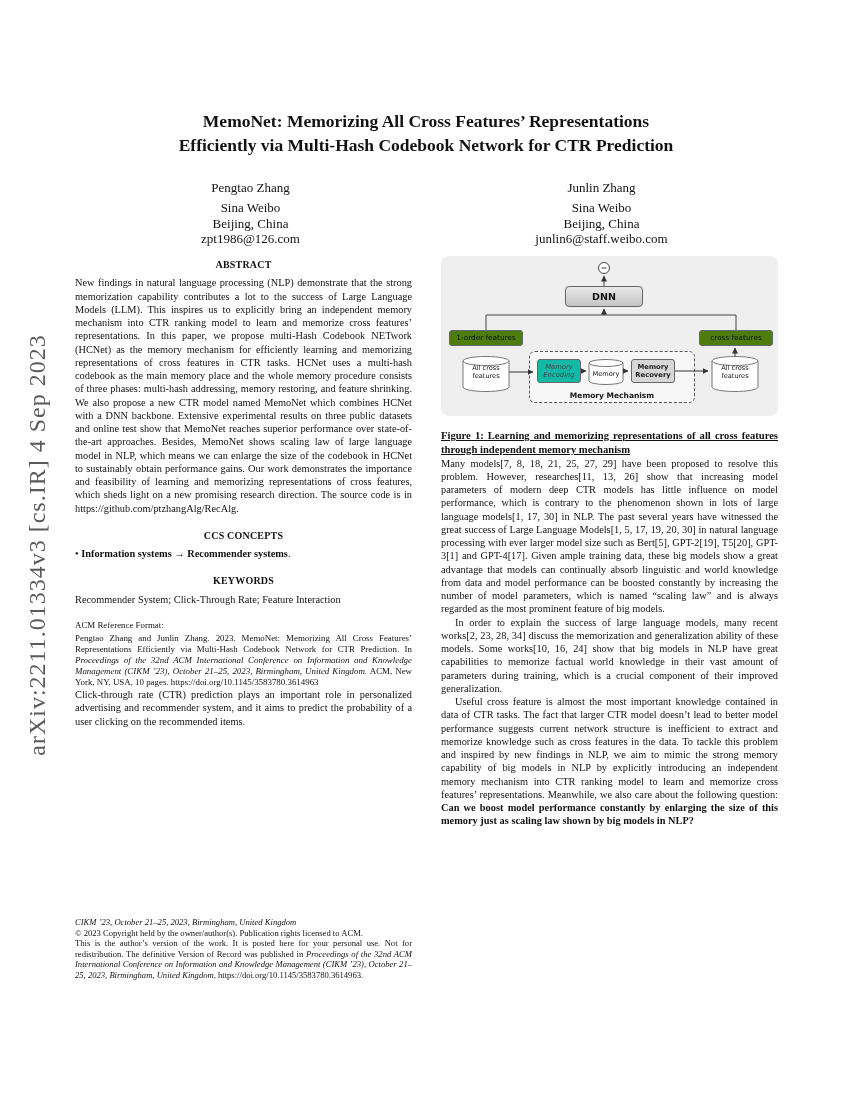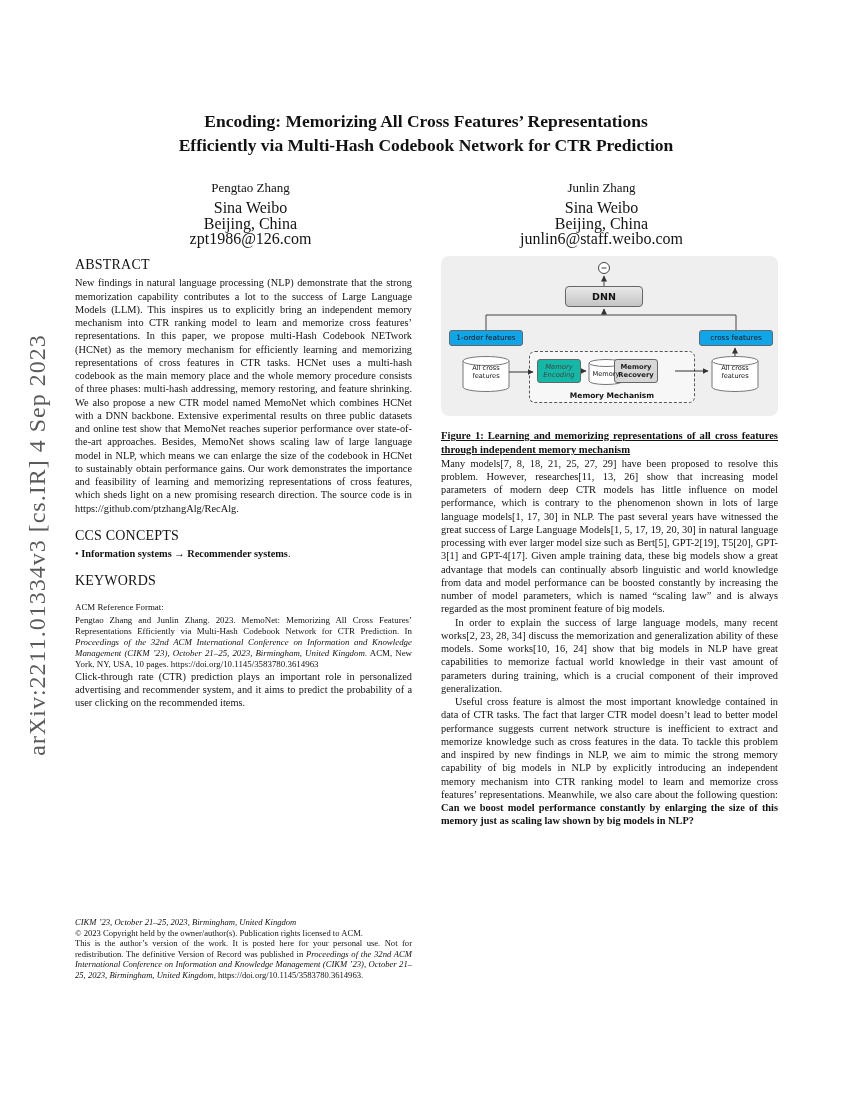--- a/index.html
+++ b/index.html
@@ -25,33 +25,33 @@
 
   
   .title {
     position:absolute; top:110px; left:75px; width:702px;
     text-align:center; font-size:17.5px; font-weight:bold; line-height:23.5px;
   }
   .title span { display:block; }
   .authors { position:absolute; top:180px; left:75px; width:702px; display:flex;font-family:Liberation Serif, serif; }
   .author { flex:1; text-align:center; }
   .author-name { font-size:13px; margin-bottom:4px; }
-  .author-line { font-size:16px; line-height:15.5px; }
+  .author-line { font-size:13px; line-height:15.5px; }
 
   
   .col {
     position:absolute; width:337px;
     font-size:10.35px; line-height:13.25px;
     text-align:justify; hyphens:auto;
   }
   .col-left  { left:75px;  top:258px; height:655px; overflow:hidden; }
   .col-right { left:441px; top:256px; height:740px; overflow:hidden; }
 
   h2.sec {
-    font-size:14px; font-weight:normal; text-align:left;
+    font-size:10px; font-weight:bold; text-align:center;
     margin:14px 0 5px 0; letter-spacing:0.2px;
   }
   h2.sec.first { margin-top:0; }
   h2.sec.intro { margin-top:26px; }
   .sec-num { display:inline-block; min-width:16px; }
   p.para { margin:0; }
   p.indent { text-indent:14px; }
   .ref-heading { font-size:8.9px; font-weight:normal; text-align:left; margin-top:13px; margin-bottom:1px; }
   .ref-text { font-size:8.9px; line-height:11px; }
   .link { color:inherit; text-decoration:none; }
@@ -66,33 +66,33 @@
   
   .fig { display:block; }
   .fig-panel { position:relative; width:337px; height:160px; background:#efefef; border-radius:8px; }
   .fig-svg { position:absolute; left:0; top:0; z-index:2; }
   .fig-dashed {
     position:absolute; left:88px; top:95px; width:166px; height:52px;
     background:#f7f7f7; border:1px dashed #555; border-radius:6px; z-index:1;
   }
   .fig-box {
     position:absolute; z-index:3;
-    background:#0ea5e9; border:1px solid #666; border-radius:3px;
+    background:#4d7c0f; border:1px solid #666; border-radius:3px;
     font-family:"DejaVu Sans", sans-serif; font-size:7.3px;
     display:flex; align-items:center; justify-content:center; text-align:center;
   }
   .fig-box.dnn {
     left:124px; top:30px; width:78px; height:21px;
     background:linear-gradient(#e9e9e9,#c4c4c4); border-radius:4px;
     font-weight:bold; font-size:9.5px;
   }
   .fig-box.first-order { left:8px;   top:74px; width:74px; height:16px; }
   .fig-box.cross       { left:258px; top:74px; width:74px; height:16px; }
   .fig-box.enc { left:96px;  top:103px; width:44px; height:24px; background:#14b8a6; font-size:6.8px; font-style:italic; color:#444; line-height:8px; }
-  .fig-box.rec { left:173px; top:103px; width:44px; height:24px; background:#d7d7d7; font-size:6.8px; font-weight:bold; color:#222; line-height:8px; }
+  .fig-box.rec { left:190px; top:103px; width:44px; height:24px; background:#d7d7d7; font-size:6.8px; font-weight:bold; color:#222; line-height:8px; }
   .fig-label {
     position:absolute; z-index:4; text-align:center;
     font-family:"DejaVu Sans", sans-serif;
   }
   .fig-label.mech { left:88px; top:133px; width:166px; font-size:7.5px; font-weight:bold; }
   .fig-label.cyl-left  { left:22px;  top:109px; width:46px; font-size:6.6px; line-height:7.6px; }
   .fig-label.cyl-right { left:271px; top:109px; width:46px; font-size:6.6px; line-height:7.6px; }
   .fig-label.mem { left:148px; top:112px; width:34px; font-size:6.6px; }
 
   .caption {
@@ -100,21 +100,21 @@
     text-align:justify; margin-top:13px;text-decoration:underline;
   }
   .after-fig { margin-top:38px; }
 </style>
 </head>
 <body>
 
 <div class="arxiv-banner">arXiv:2211.01334v3  [cs.IR]  4 Sep 2023</div>
 
 <h1 class="title">
-  <span>Encoding: Memorizing All Cross Features’ Representations</span>
+  <span>MemoNet: Memorizing All Cross Features’ Representations</span>
   <span>Efficiently via Multi-Hash Codebook Network for CTR Prediction</span>
 </h1>
 
 <div class="authors">
   <div class="author">
     <div class="author-name">Pengtao Zhang</div>
     <div class="author-line">Sina Weibo</div>
     <div class="author-line">Beijing, China</div>
     <div class="author-line">zpt1986@126.com</div>
   </div>
@@ -127,20 +127,21 @@
 </div>
 
 <div class="col col-left">
   <h2 class="sec first">ABSTRACT</h2>
   <p class="para"><span>New findings in natural language processing (NLP) demonstrate that the strong memorization capability contributes a lot to the success of Large Language Models (LLM). This inspires us to explicitly bring an independent memory mechanism into CTR ranking model to learn and memorize cross features’ representations. In this paper, we propose multi-Hash Codebook NETwork (HCNet) as the memory mechanism for efficiently learning and memorizing representations of cross features in CTR tasks. HCNet uses a multi-hash codebook as the main memory place and the whole memory procedure consists of three phases: multi-hash addressing, memory restoring, and feature shrinking. We also propose a new CTR model named MemoNet which combines HCNet with a DNN backbone. Extensive experimental results on three public datasets and online test show that MemoNet reaches superior performance over state-of-the-art approaches. Besides, MemoNet shows scaling law of large language model in NLP, which means we can enlarge the size of the codebook in HCNet to sustainably obtain performance gains. Our work demonstrates the importance and feasibility of learning and memorizing representations of cross features, which sheds light on a new promising research direction. The source code is in </span><span class="link">https://github.com/ptzhangAlg/RecAlg</span><span>.</span></p>
 
   <h2 class="sec">CCS CONCEPTS</h2>
   <p class="para"><span>• </span><b>Information systems</b><span> → </span><b>Recommender systems</b><span>.</span></p>
 
   <h2 class="sec">KEYWORDS</h2>
+  <p class="para">Recommender System; Click-Through Rate; Feature Interaction</p>
 
   <p class="ref-heading">ACM Reference Format:</p>
   <p class="ref-text"><span>Pengtao Zhang and Junlin Zhang. 2023. MemoNet: Memorizing All Cross Features’ Representations Efficiently via Multi-Hash Codebook Network for CTR Prediction. In </span><i>Proceedings of the 32nd ACM International Conference on Information and Knowledge Management (CIKM ’23), October 21–25, 2023, Birmingham, United Kingdom.</i><span> ACM, New York, NY, USA, 10 pages. </span><span class="link">https://doi.org/10.1145/3583780.3614963</span></p>
 
   <p class="para">Click-through rate (CTR) prediction plays an important role in personalized advertising and recommender system, and it aims to predict the probability of a user clicking on the recommended items.</p>
 </div>
 
 <div class="footnote">
   <div class="fn-conf">CIKM ’23, October 21–25, 2023, Birmingham, United Kingdom</div>
   <div>© 2023 Copyright held by the owner/author(s). Publication rights licensed to ACM.</div>

